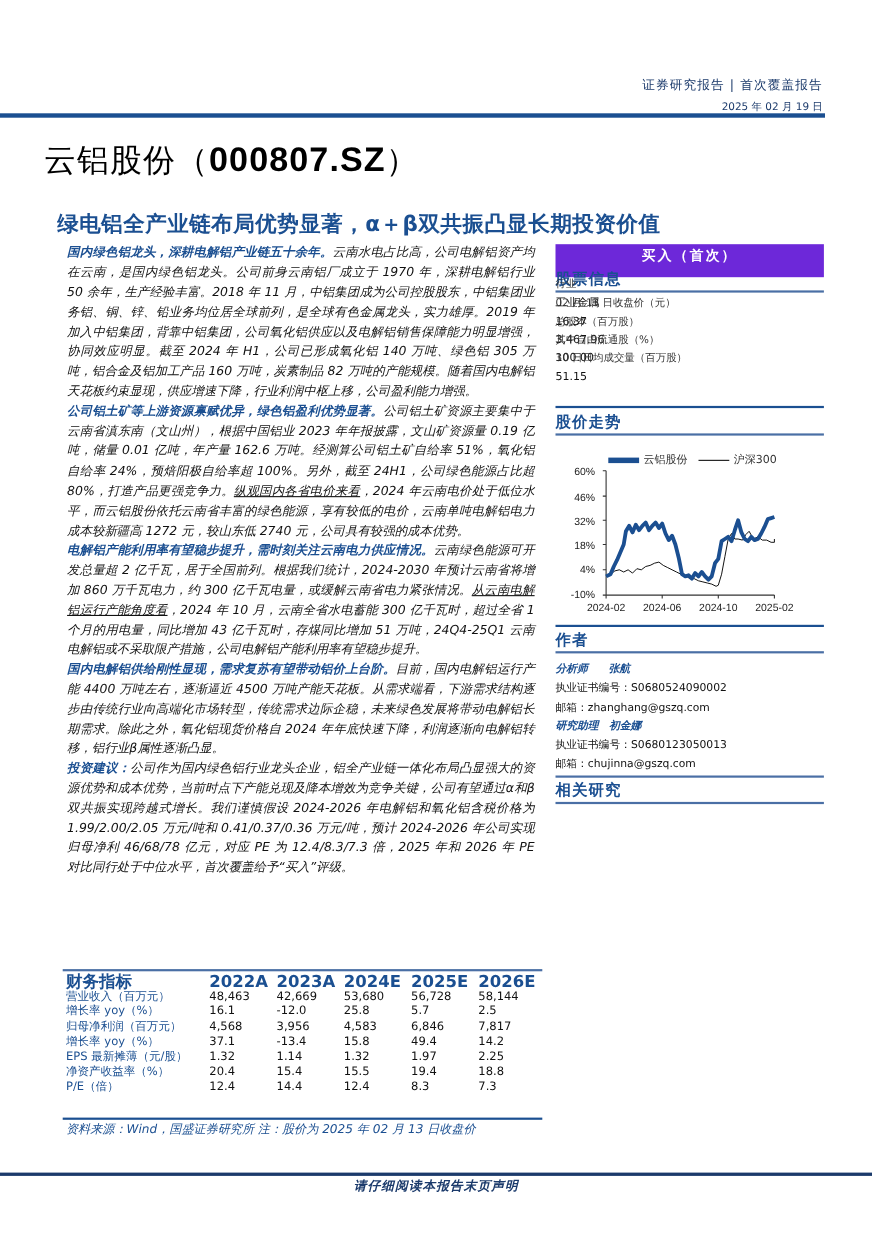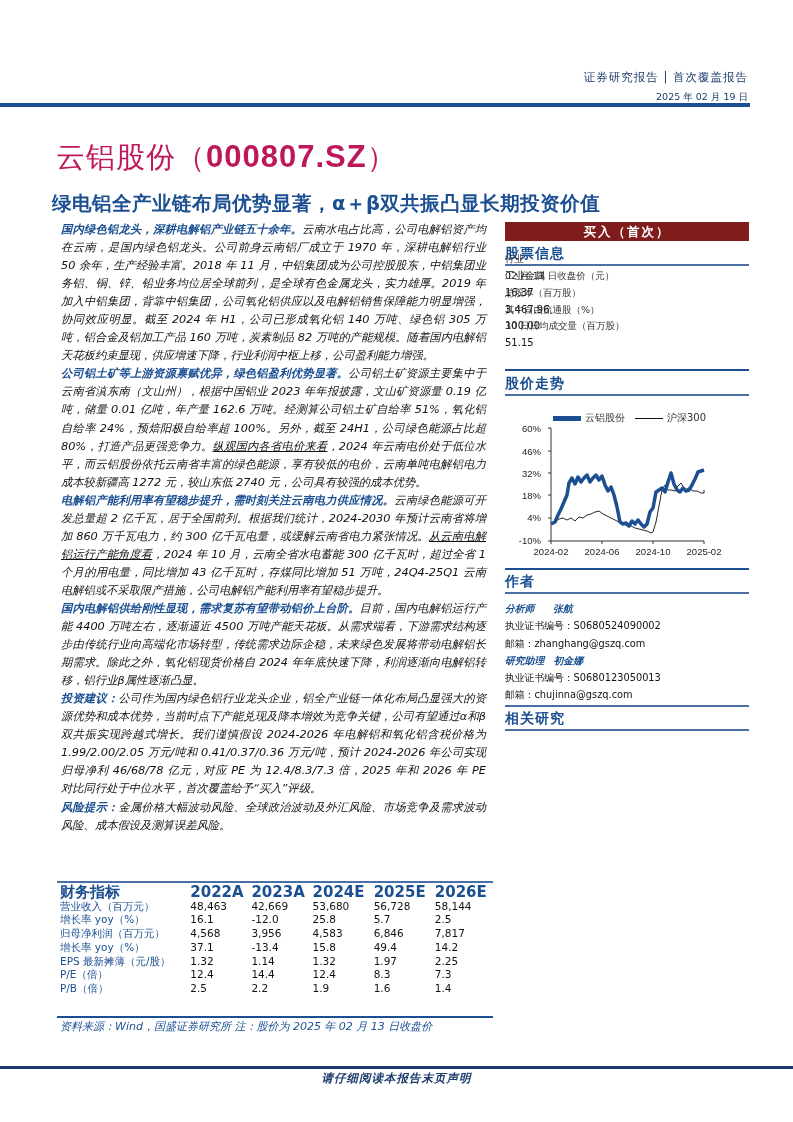--- a/index.html
+++ b/index.html
@@ -4,40 +4,40 @@
 <style>
   * { margin: 0; padding: 0; box-sizing: border-box; }
   html, body { width: 793px; height: 1122px; background: #fff; }
   body { position: relative; font-family: "DejaVu Sans", "Liberation Sans", sans-serif; color: #111; overflow: hidden; }
   .abs { position: absolute; }
 
   .hdr-right { right: 45px; top: 70px; text-align: right; font-size: 11.5px; color: #1b3a6b; letter-spacing: 1px; }
   .hdr-date { right: 45px; top: 91px; font-size: 9.5px; color: #1b3a6b; }
   .hdr-rule { left: 0; top: 103px; width: 750px; height: 4px; background: #1b4f91; }
 
-  .title { left: 56px; top: 126px; font-size: 29px; color: #be185d; font-weight: normal; letter-spacing: 1px; white-space: nowrap; margin-top: 12px; }
+  .title { left: 40px; top: 126px; font-size: 29px; color: #000000; font-weight: normal; letter-spacing: 1px; white-space: nowrap; }
   .title b { font-family: "Liberation Sans", sans-serif; font-weight: bold; font-size: 31px; }
   .subtitle { left: 52px; top: 190px; font-size: 19.5px; color: #1b4f91; font-weight: bold; letter-spacing: 0.5px; white-space: nowrap; }
 
   .left-col { left: 61px; top: 221px; width: 425px; font-size: 11.3px; line-height: 18.05px; text-align: justify; }
   .left-col p { margin: 0; font-style: italic; }
   .left-col .lead { color: #1b4f91; font-weight: bold; }
   .left-col .ul { text-decoration: underline; }
 
   .fin-rule-top { left: 57px; top: 881px; width: 436px; height: 2px; background: #4a6fa5; }
   table.fin { position: absolute; left: 57px; top: 886px; width: 436px; border-collapse: collapse; font-size: 10.5px; }
   table.fin td { padding: 0 0 0 3px; height: 13.7px; line-height: 13.7px; white-space: nowrap; }
   table.fin tr.head td { color: #1b4f91; font-weight: bold; font-size: 15px; }
   table.fin td.lbl { width: 130px; color: #1b4f91; }
   table.fin tr.head td.lbl { font-weight: bold; color: #1b4f91; }
   table.fin td.v { width: 61px; color: #111; }
   .fin-rule-bot { left: 57px; top: 1016px; width: 436px; height: 2px; background: #1b4f91; }
   .source { left: 60px; top: 1019px; font-size: 11px; color: #1b4f91; font-style: italic; }
 
-  .rating { left: 505px; top: 222px; width: 244px; height: 19px; background: #7f1d1d; color: #fff; text-align: center; font-size: 12.5px; line-height: 19px; letter-spacing: 2px; font-weight: bold; }
+  .rating { left: 505px; top: 222px; width: 244px; height: 30px; background: #6d28d9; color: #fff; text-align: center; font-size: 12.5px; line-height: 19px; letter-spacing: 2px; font-weight: bold; }
   .sec-title { font-size: 14px; color: #1b4f91; font-weight: bold; letter-spacing: 1px; }
   .sec-rule { height: 2px; background: #4a6fa5; }
   .info-table { left: 505px; top: 268px; width: 244px; font-size: 9.5px; }
   .info-row { display: flex; justify-content: flex-end; height: 16.8px; line-height: 16.8px; flex-direction: column; }
   .info-row .l { color: #333; }
   .info-row .r { color: #111; font-size: 10px; }
 
   .chart-legend { left: 553px; top: 411px; font-size: 10px; display: flex; align-items: center; gap: 4px; color: #333; }
   .leg-blue { width: 28px; height: 5px; background: #1b4f91; }
   .leg-black { width: 28px; height: 1px; background: #111; margin-left: 6px; }
@@ -58,21 +58,20 @@
 
 <div class="abs title"><span>云铝股份（</span><b>000807.SZ</b><span>）</span></div>
 <div class="abs subtitle">绿电铝全产业链布局优势显著，α＋β双共振凸显长期投资价值</div>
 
 <div class="abs left-col">
   <p><span class="lead">国内绿色铝龙头，深耕电解铝产业链五十余年。</span><span>云南水电占比高，公司电解铝资产均在云南，是国内绿色铝龙头。公司前身云南铝厂成立于 1970 年，深耕电解铝行业 50 余年，生产经验丰富。2018 年 11 月，中铝集团成为公司控股股东，中铝集团业务铝、铜、锌、铅业务均位居全球前列，是全球有色金属龙头，实力雄厚。2019 年加入中铝集团，背靠中铝集团，公司氧化铝供应以及电解铝销售保障能力明显增强，协同效应明显。截至 2024 年 H1，公司已形成氧化铝 140 万吨、绿色铝 305 万吨，铝合金及铝加工产品 160 万吨，炭素制品 82 万吨的产能规模。随着国内电解铝天花板约束显现，供应增速下降，行业利润中枢上移，公司盈利能力增强。</span></p>
   <p><span class="lead">公司铝土矿等上游资源禀赋优异，绿色铝盈利优势显著。</span><span>公司铝土矿资源主要集中于云南省滇东南（文山州），根据中国铝业 2023 年年报披露，文山矿资源量 0.19 亿吨，储量 0.01 亿吨，年产量 162.6 万吨。经测算公司铝土矿自给率 51%，氧化铝自给率 24%，预焙阳极自给率超 100%。另外，截至 24H1，公司绿色能源占比超 80%，打造产品更强竞争力。</span><span class="ul">纵观国内各省电价来看</span><span>，2024 年云南电价处于低位水平，而云铝股份依托云南省丰富的绿色能源，享有较低的电价，云南单吨电解铝电力成本较新疆高 1272 元，较山东低 2740 元，公司具有较强的成本优势。</span></p>
   <p><span class="lead">电解铝产能利用率有望稳步提升，需时刻关注云南电力供应情况。</span><span>云南绿色能源可开发总量超 2 亿千瓦，居于全国前列。根据我们统计，2024-2030 年预计云南省将增加 860 万千瓦电力，约 300 亿千瓦电量，或缓解云南省电力紧张情况。</span><span class="ul">从云南电解铝运行产能角度看</span><span>，2024 年 10 月，云南全省水电蓄能 300 亿千瓦时，超过全省 1 个月的用电量，同比增加 43 亿千瓦时，存煤同比增加 51 万吨，24Q4-25Q1 云南电解铝或不采取限产措施，公司电解铝产能利用率有望稳步提升。</span></p>
   <p><span class="lead">国内电解铝供给刚性显现，需求复苏有望带动铝价上台阶。</span><span>目前，国内电解铝运行产能 4400 万吨左右，逐渐逼近 4500 万吨产能天花板。从需求端看，下游需求结构逐步由传统行业向高端化市场转型，传统需求边际企稳，未来绿色发展将带动电解铝长期需求。除此之外，氧化铝现货价格自 2024 年年底快速下降，利润逐渐向电解铝转移，铝行业β属性逐渐凸显。</span></p>
   <p><span class="lead">投资建议：</span><span>公司作为国内绿色铝行业龙头企业，铝全产业链一体化布局凸显强大的资源优势和成本优势，当前时点下产能兑现及降本增效为竞争关键，公司有望通过α和β双共振实现跨越式增长。我们谨慎假设 2024-2026 年电解铝和氧化铝含税价格为 1.99/2.00/2.05 万元/吨和 0.41/0.37/0.36 万元/吨，预计 2024-2026 年公司实现归母净利 46/68/78 亿元，对应 PE 为 12.4/8.3/7.3 倍，2025 年和 2026 年 PE 对比同行处于中位水平，首次覆盖给予“买入”评级。</span></p>
-  <p><span class="lead">风险提示：</span><span>金属价格大幅波动风险、全球政治波动及外汇风险、市场竞争及需求波动风险、成本假设及测算误差风险。</span></p>
 </div>
 
 <div class="abs fin-rule-top"></div>
 <table class="fin">
   <tbody>
       <tr class="head">
     <td class="lbl">财务指标</td>
     <td class="v">2022A</td>
     <td class="v">2023A</td>
     <td class="v">2024E</td>
@@ -113,34 +112,34 @@
   </tr>
   <tr>
     <td class="lbl">EPS 最新摊薄（元/股）</td>
     <td class="v">1.32</td>
     <td class="v">1.14</td>
     <td class="v">1.32</td>
     <td class="v">1.97</td>
     <td class="v">2.25</td>
   </tr>
   <tr>
+    <td class="lbl">净资产收益率（%）</td>
+    <td class="v">20.4</td>
+    <td class="v">15.4</td>
+    <td class="v">15.5</td>
+    <td class="v">19.4</td>
+    <td class="v">18.8</td>
+  </tr>
+  <tr>
     <td class="lbl">P/E（倍）</td>
     <td class="v">12.4</td>
     <td class="v">14.4</td>
     <td class="v">12.4</td>
     <td class="v">8.3</td>
     <td class="v">7.3</td>
-  </tr>
-  <tr>
-    <td class="lbl">P/B（倍）</td>
-    <td class="v">2.5</td>
-    <td class="v">2.2</td>
-    <td class="v">1.9</td>
-    <td class="v">1.6</td>
-    <td class="v">1.4</td>
   </tr>
 </tbody>
   </table>
 <div class="abs fin-rule-bot"></div>
 <div class="abs source">资料来源：Wind，国盛证券研究所  注：股价为 2025 年 02 月 13 日收盘价</div>
 
 <div class="abs rating">买入（首次）</div>
 
 <div class="abs sec-title" style="left:505px; top:245px;">股票信息</div>
 <div class="abs sec-rule" style="left:505px; top:264px; width:244px;"></div>

